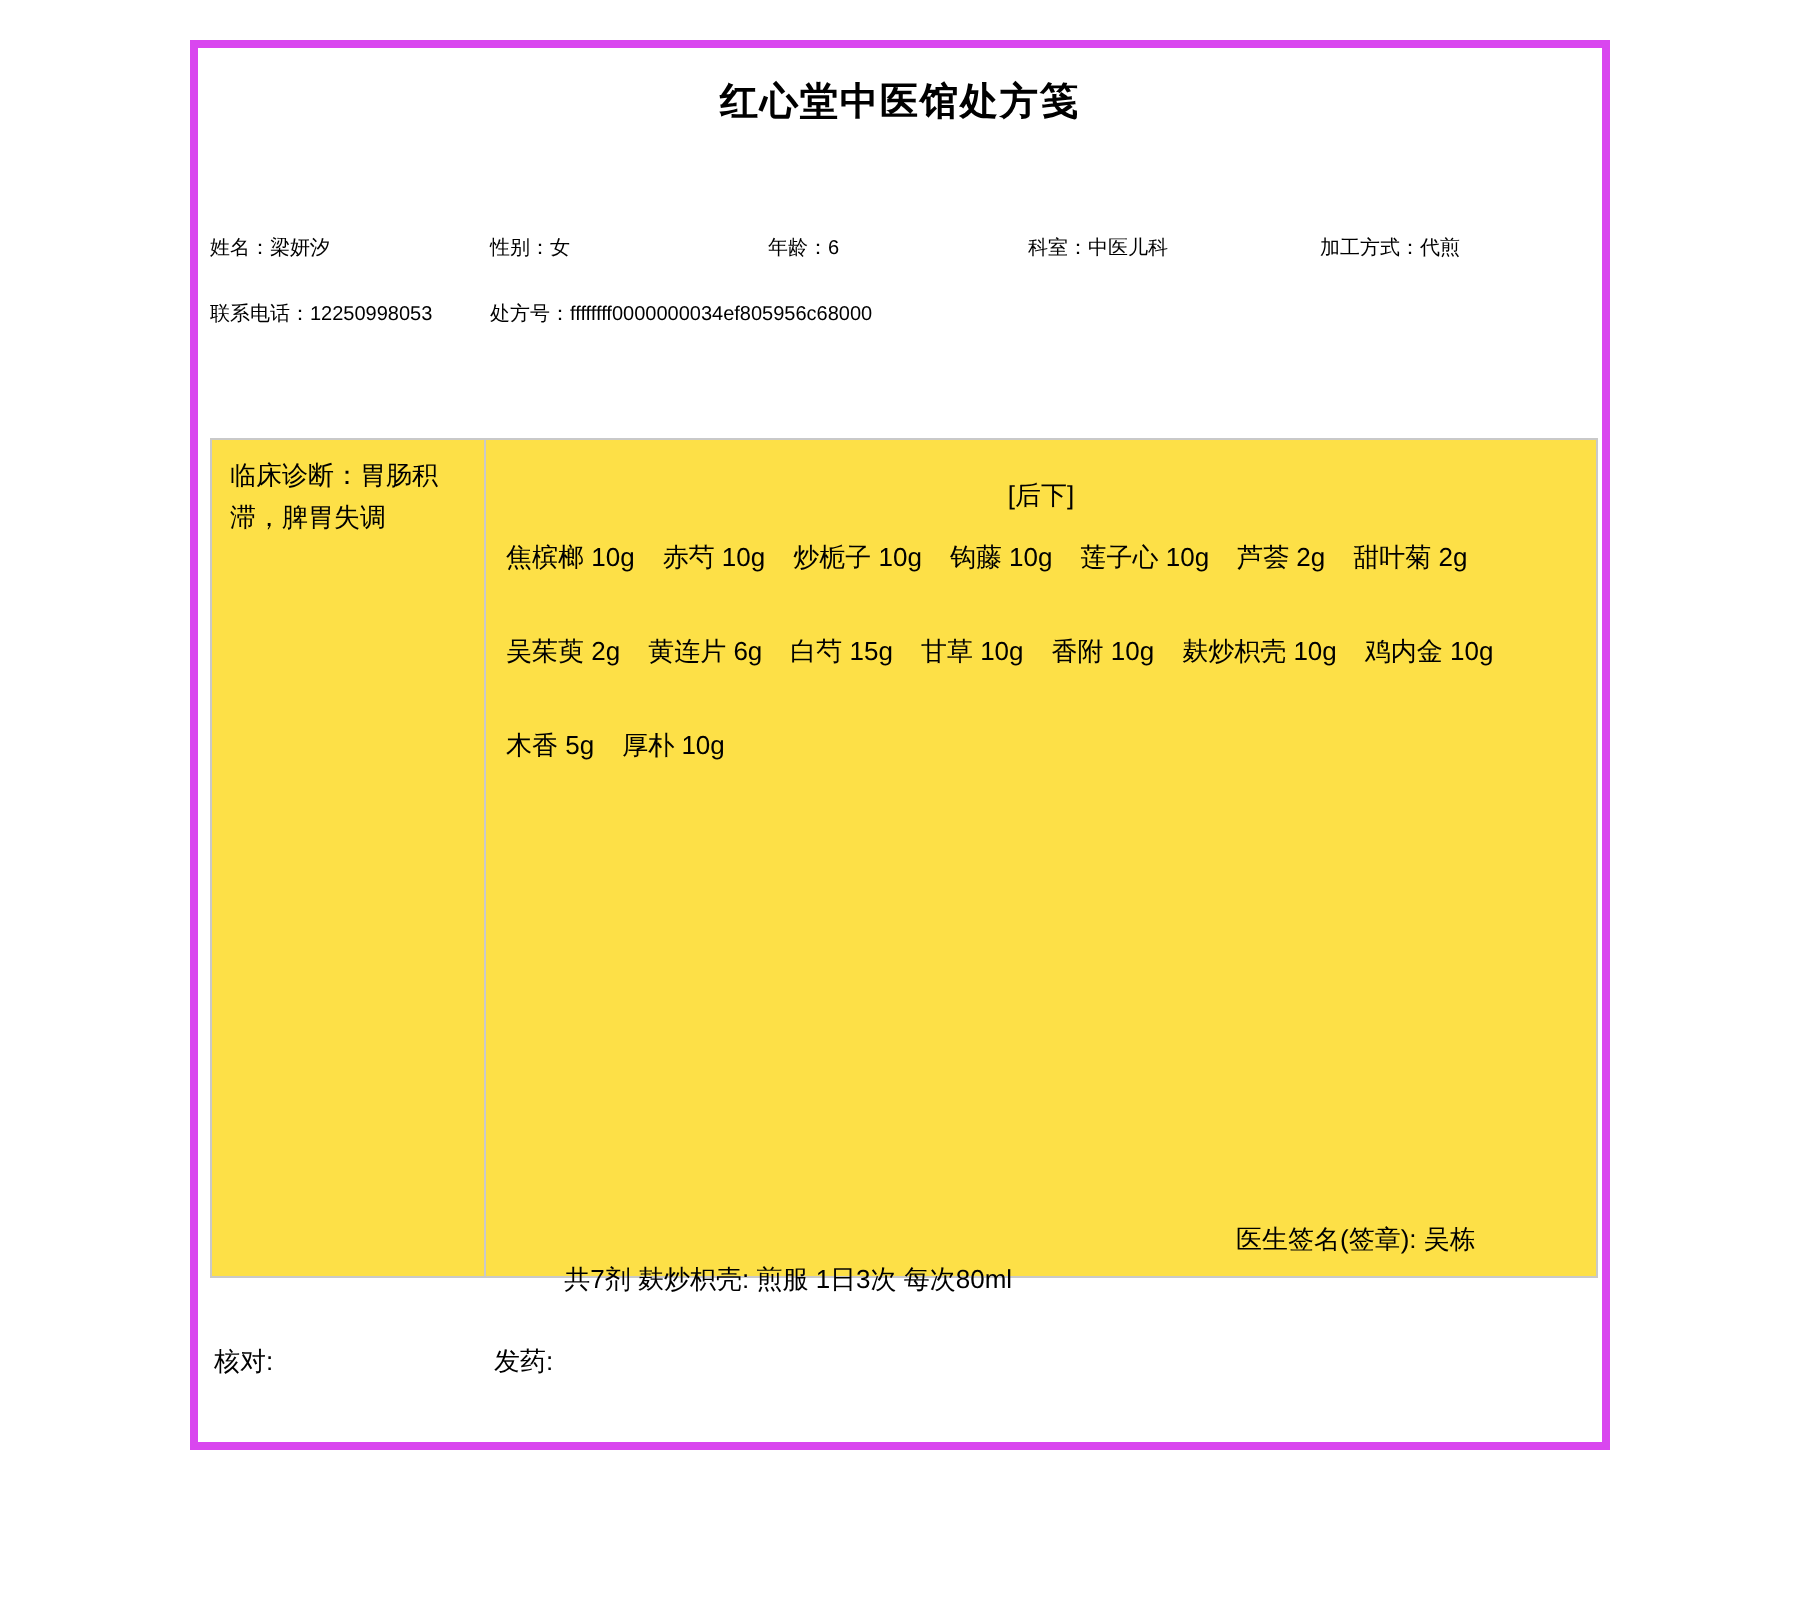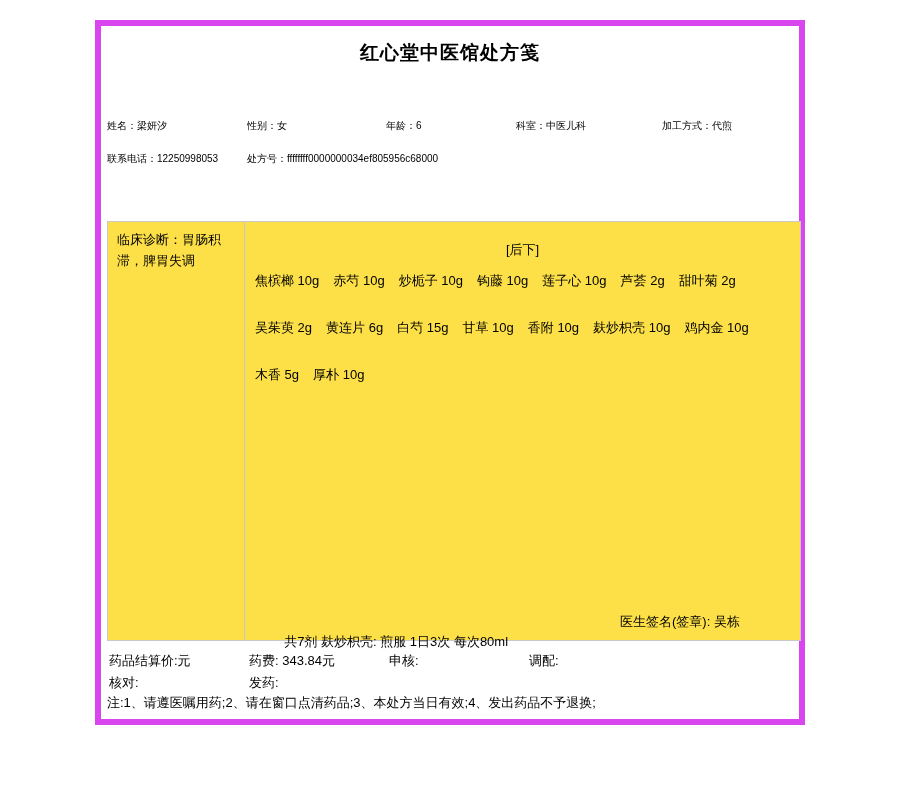--- a/index.html
+++ b/index.html
@@ -2,21 +2,21 @@
 <html><head>
 <meta charset="utf-8">
 <style>
   html,body{margin:0;padding:0;}
   body{
     width:900px;height:800px;position:relative;background:#ffffff;
     font-family:"Liberation Sans","DejaVu Sans",sans-serif;color:#000;
   }
   .sheet{
     position:absolute;left:95px;top:20px;width:710px;height:705px;
-    border:6px solid #d946ef;box-sizing:border-box;background:#fff;
+    border:4px solid #d946ef;box-sizing:border-box;background:#fff;
   }
   .title{
     position:absolute;top:14px;left:0;width:100%;text-align:center;
     font-size:19px;font-weight:bold;letter-spacing:1px;
   }
   .info-row{position:absolute;left:0;width:100%;height:18px;font-size:10px;}
   #info-row1{top:93px;}
   #info-row2{top:126px;}
   .info-row span{position:absolute;top:0;white-space:pre;}
   #info-row1 span:nth-child(1){left:6px;}
@@ -87,25 +87,18 @@
         </div>
       <div class="rx-bottom">
         <div class="usage-row">
           <span>共7剂</span><span> </span><span>麸炒枳壳: 煎服 1日3次 每次80ml</span>
           <span class="doctor-sign" id="doctor-sign">医生签名(签章): 吴栋</span>
         </div>
       </div>
     </div>
   </div>
 
-  <div class="footer-row" id="footer-row1">
-      <span>药品结算价:元</span>
-      <span>药费: 343.84元</span>
-      <span>申核:</span>
-      <span>调配:</span>
-    </div>
   <div class="footer-row" id="footer-row2">
       <span>核对:</span>
       <span>发药:</span>
     </div>
-  <div class="footer-note">注:1、请遵医嘱用药;2、请在窗口点清药品;3、本处方当日有效;4、发出药品不予退换;</div>
 
 </div>
 
 </body></html>

